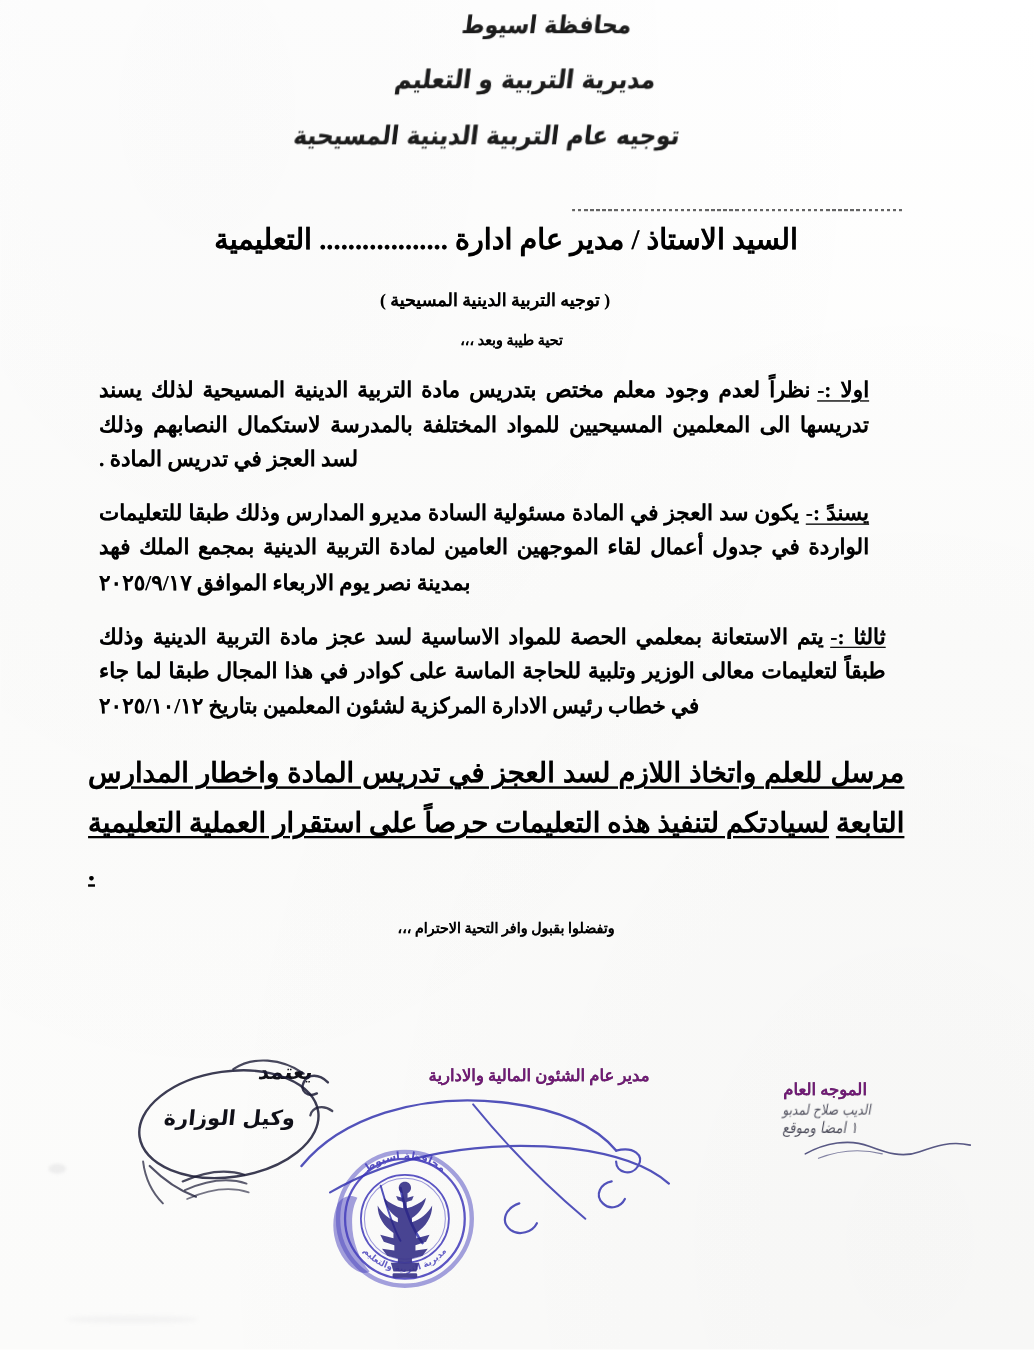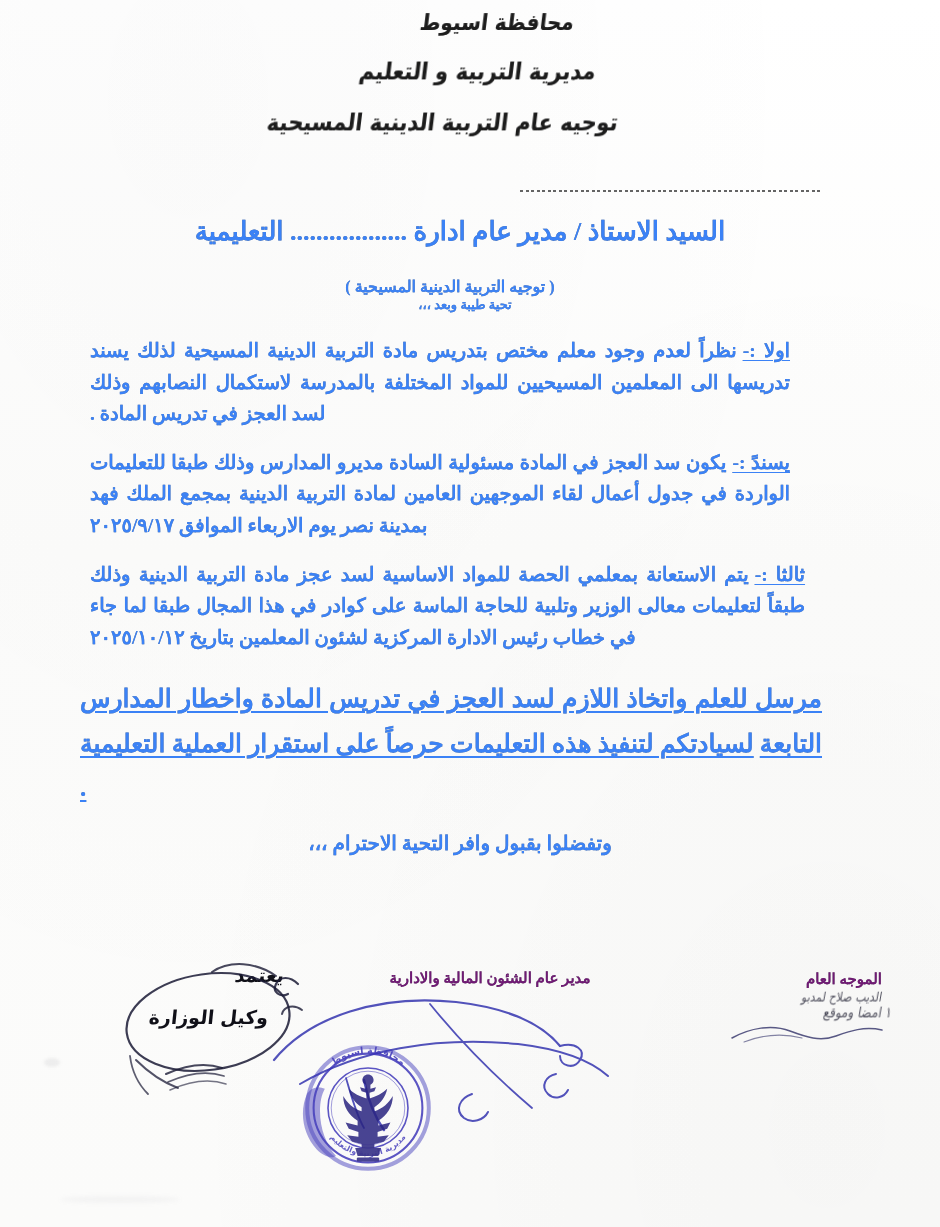--- a/index.html
+++ b/index.html
@@ -68,45 +68,45 @@
       rgba(255,255,255,0) 3px, rgba(255,255,255,0) 5.5px
     );
     opacity: .72;
     filter: blur(0.25px);
     z-index: 3;
   }
 
   
   .body-area {
     position: absolute;
-    top: 214px;
+    top: 200px;
     right: 0;
     left: 0;
     z-index: 3;
-    color: #3b82f6;
+    color: #000000;
   }
   .addressee {
     font-size: 26px;
     font-weight: 700;
     text-align: center;
     letter-spacing: 0px;
     padding: 0 60px 0 40px;
     line-height: 1.35;
     text-shadow: 0 0 .45px rgba(0,0,0,.55);
   }
   .subject {
     margin-top: 28px;
     font-size: 16px;
     font-weight: 700;
     text-align: center;
     padding-right: 40px;
     text-shadow: 0 0 .4px rgba(0,0,0,.5);
   }
   .greeting {
-    margin-top: 1px;
+    margin-top: 19px;
     font-size: 13px;
     font-weight: 700;
     text-align: center;
     padding-right: 10px;
     text-shadow: 0 0 .35px rgba(0,0,0,.45);
   }
 
   .clauses { margin-top: 22px; }
   .clause {
     font-size: 19.5px;
@@ -138,41 +138,41 @@
     text-shadow: 0 0 .45px rgba(0,0,0,.5);
     unicode-bidi: plaintext;
   }
   .closing span.u {
     text-decoration: underline;
     text-underline-offset: 4px;
     text-decoration-thickness: 1.6px;
   }
   .regards {
     margin-top: 20px;
-    font-size: 20px;
+    font-size: 13px;
     font-weight: 700;
     text-align: center;
     padding-right: 20px;
     text-shadow: 0 0 .4px rgba(0,0,0,.5);
   }
 
   
   .sig-block {
     position: absolute;
     top: 965px;
     right: 0;
     left: 0;
     height: 262px;
     z-index: 4;
   }
   .sig-right {
     position: absolute;
-    top: 5px;
+    top: 16px;
     right: 58px;
-    text-align: right;
+    text-align: left;
     width: 170px;
   }
   .sig-center {
     position: absolute;
     top: 4px;
     right: 300px;
     text-align: center;
     width: 300px;
   }
   .sig-title {

